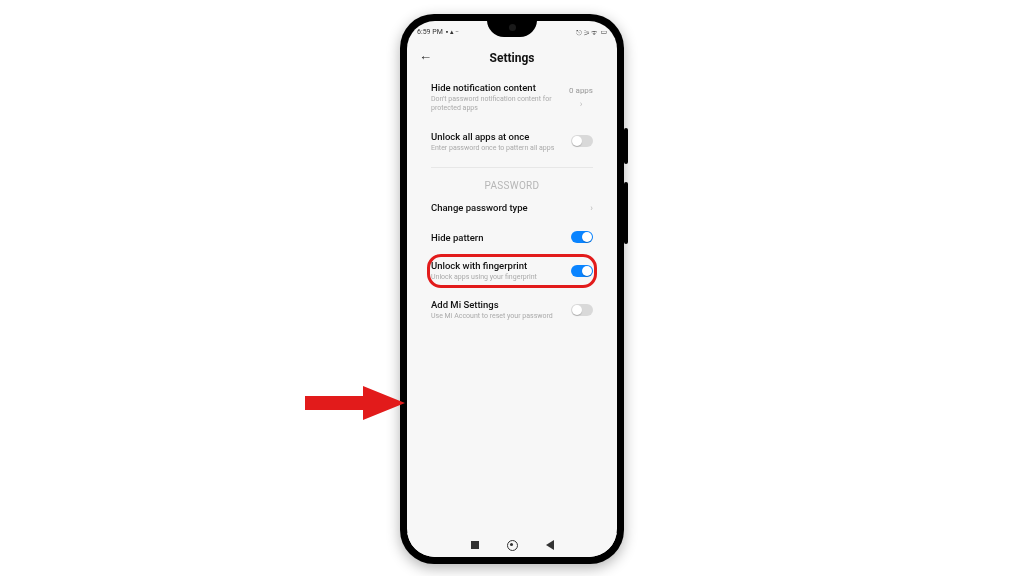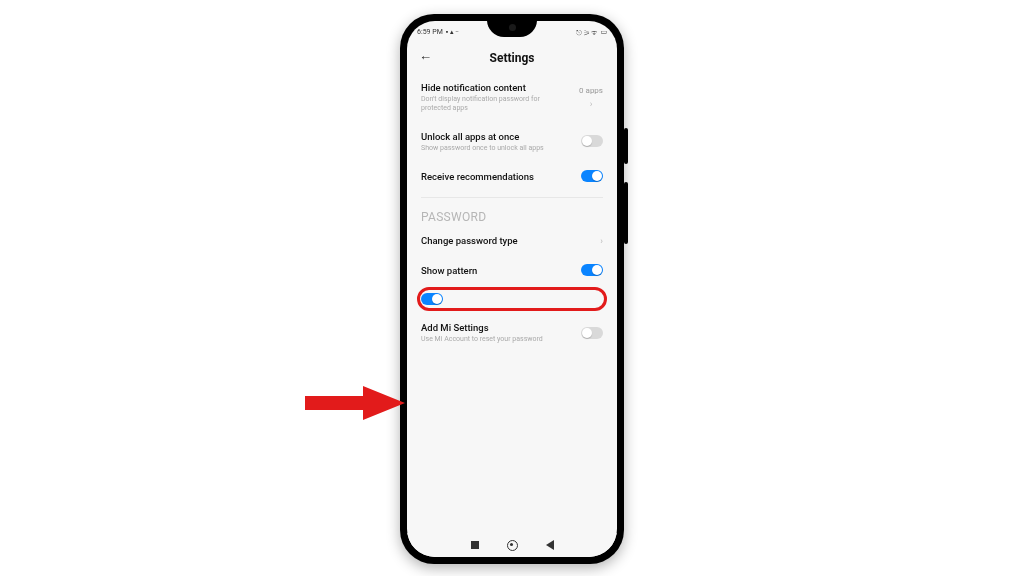--- a/index.html
+++ b/index.html
@@ -101,21 +101,21 @@
     color:#222;
     line-height:1;
   }
   .title {
     font-size: 12px;
     font-weight: 700;
     color:#111;
   }
 
   .content {
-    padding: 0 14px;
+    padding: 0 24px;
   }
 
   .row {
     position:relative;
     padding: 9px 0;
     display:flex;
     align-items:center;
     justify-content:space-between;
     gap:8px;
   }
@@ -165,24 +165,25 @@
   .toggle.on { background:#0a84ff; }
   .toggle.on .knob{ left:auto; right:1px; }
 
   .divider {
     height:1px;
     background:#e7e7e7;
     margin: 6px 0 2px 0;
   }
 
   .section-label{
-    font-size:12px;
+    font-size:10px;
     letter-spacing:0.3px;
     color:#b6b6b6;
     padding: 10px 0 2px 0;
+    text-align: center;
   }
 
   
   .highlight-box{
     position:absolute;
     left:-4px; right:-4px;
     top:2px; bottom:2px;
     border:3px solid #e21b1b;
     border-radius:14px;
     pointer-events:none;
@@ -240,72 +241,68 @@
       <span class="back">←</span>
       <span class="title">Settings</span>
     </div>
 
     <div class="scrollbody">
       <div class="content">
 
         <div class="row">
           <div class="texts">
             <div class="label">Hide notification content</div>
-            <div class="sub">Don't display notification password for protected apps</div>
+            <div class="sub">Don't password notification content for protected apps</div>
           </div>
           <div class="trail">
             <span class="rowcount">0 apps</span>
             <span class="chev">›</span>
           </div>
         </div>
 
         <div class="row">
           <div class="texts">
             <div class="label">Unlock all apps at once</div>
-            <div class="sub">Show password once to unlock all apps</div>
+            <div class="sub">Enter password once to pattern all apps</div>
           </div>
           <div class="toggle">
               <div class="knob"></div>
             </div>
         </div>
 
 
-        <div class="row">
-          <div class="texts">
-            <div class="label">Receive recommendations</div>
+
+        <div class="divider"></div>
+
+        <div class="section-label">PASSWORD</div>
+
+        <div class="row">
+          <div class="texts">
+            <div class="label">Change password type</div>
+          </div>
+          <div class="trail">
+            <span class="chev">›</span>
+          </div>
+        </div>
+
+        <div class="row">
+          <div class="texts">
+            <div class="label">Hide pattern</div>
           </div>
           <div class="toggle on">
               <div class="knob"></div>
             </div>
         </div>
 
-        <div class="divider"></div>
-
-        <div class="section-label">PASSWORD</div>
-
-        <div class="row">
-          <div class="texts">
-            <div class="label">Change password type</div>
-          </div>
-          <div class="trail">
-            <span class="chev">›</span>
-          </div>
-        </div>
-
-        <div class="row">
-          <div class="texts">
-            <div class="label">Show pattern</div>
-          </div>
-          <div class="toggle on">
-              <div class="knob"></div>
-            </div>
-        </div>
-
         <div class="row" style="padding:8px 0;">
           <div class="highlight-box"></div>
+          <div class="texts">
+            <div class="label">Unlock with fingerprint</div>
+            <div class="sub">Unlock apps using your fingerprint</div>
+          </div>
           <div class="toggle on">
               <div class="knob"></div>
             </div>
         </div>
 
 
         <div class="row">
           <div class="texts">
             <div class="label">Add Mi Settings</div>
             <div class="sub">Use Mi Account to reset your password</div>

